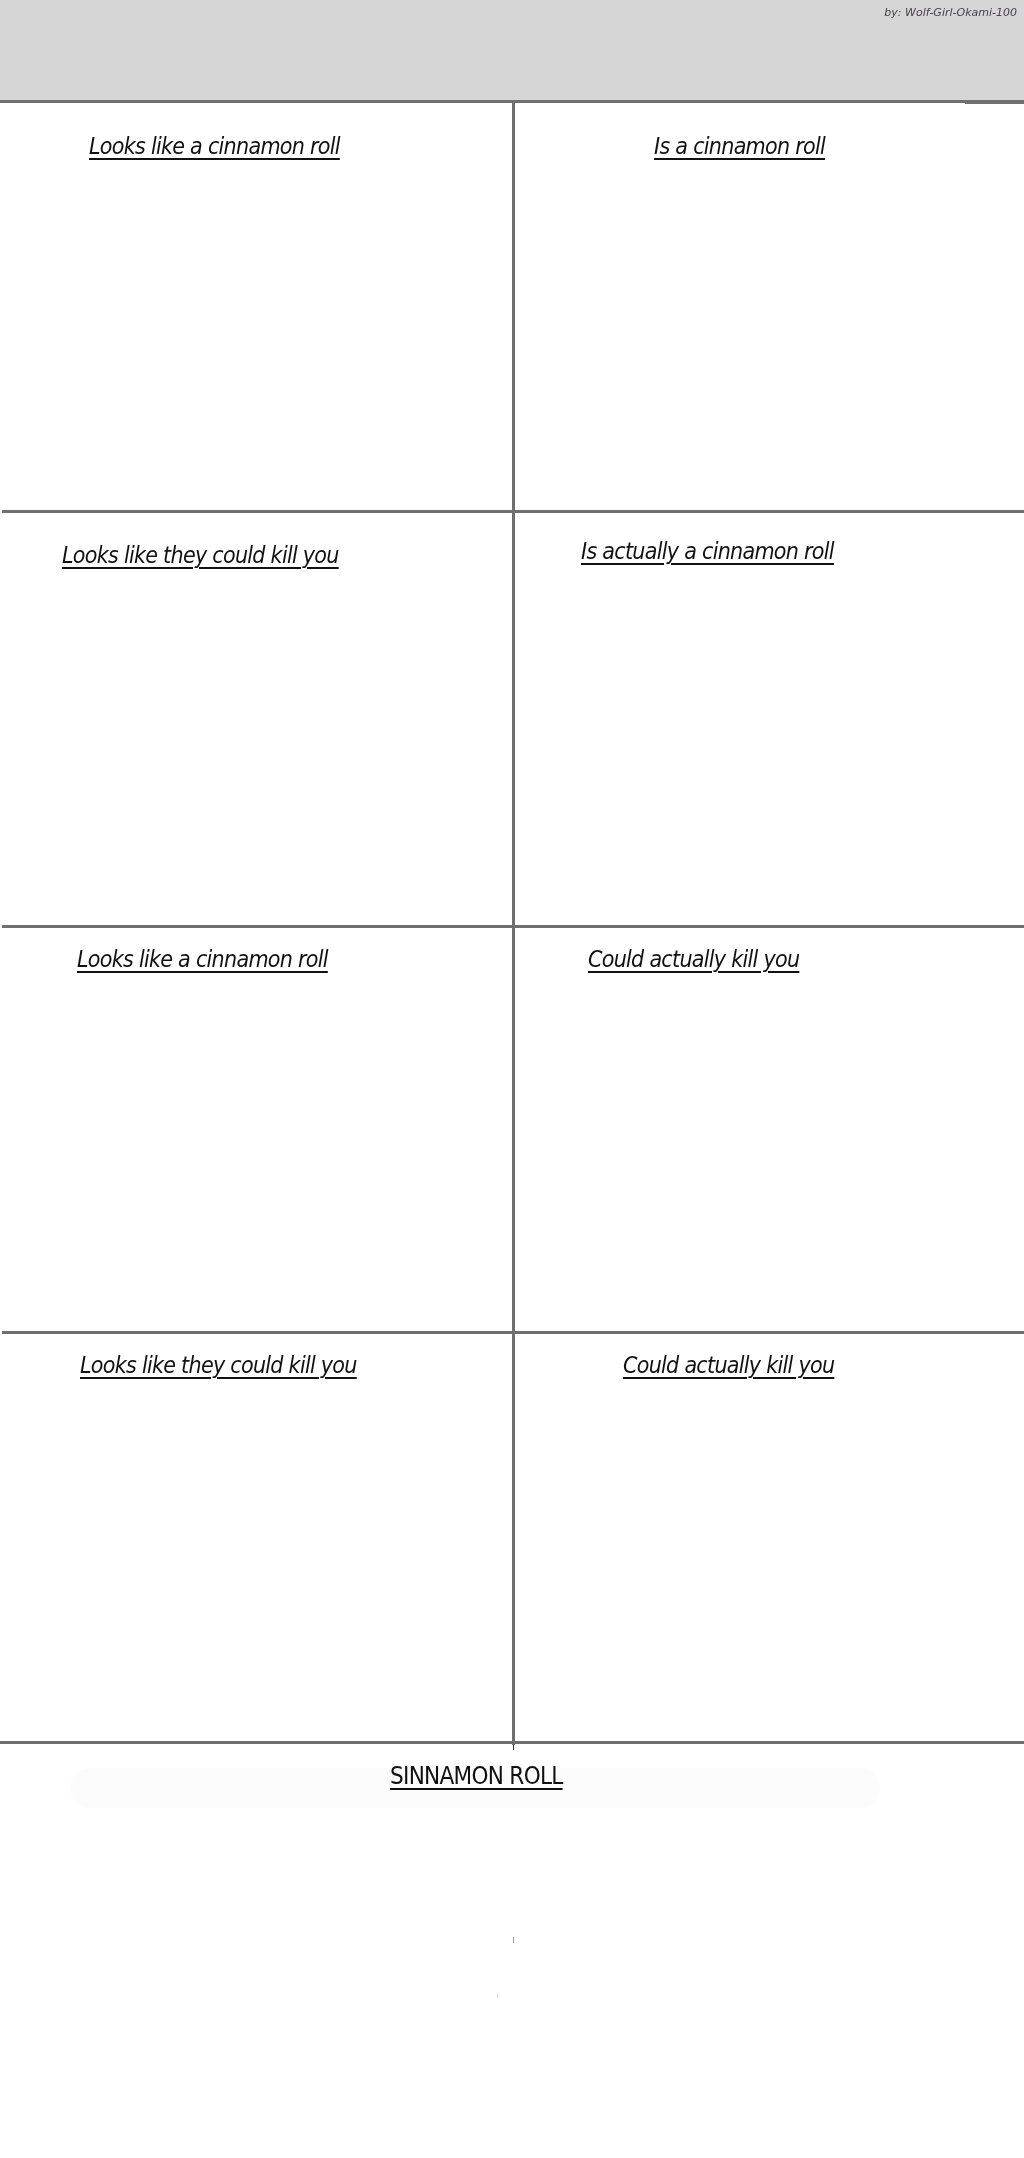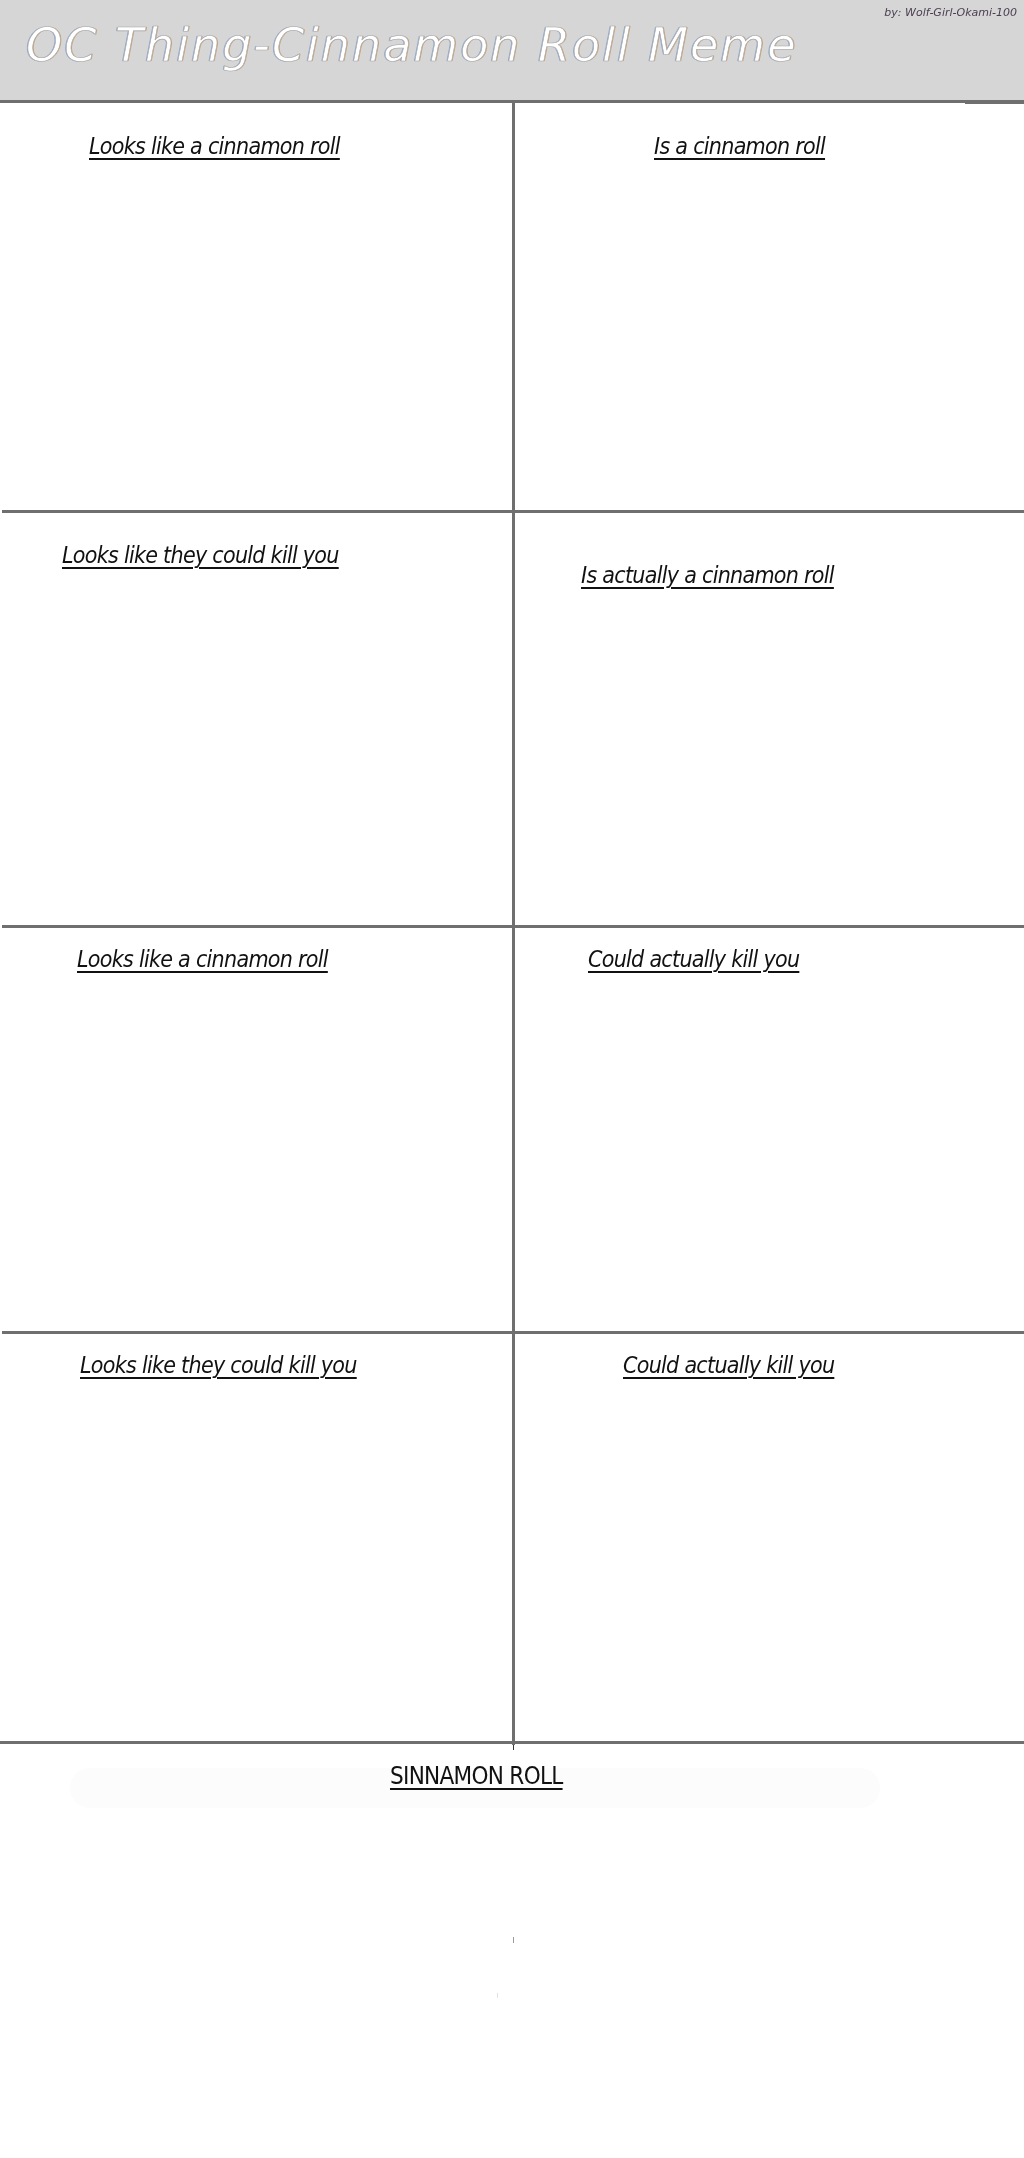--- a/index.html
+++ b/index.html
@@ -118,21 +118,20 @@
     .tick {
       position: absolute;
       background: #9a9a9a;
       width: 1px;
     }
   </style>
 </head>
 <body>
 
 <div class="header">
-  <div class="title">OC Thing-Cinnamon Roll Meme</div>
   <div class="credit">by: Wolf-Girl-Okami-100</div>
 </div>
 <div class="header-line"></div>
 <div class="header-line-step"></div>
 
 <div class="vline" style="top:103px;height:1642px;"></div>
 
 <div class="hline" style="top:510px;"></div>
 <div class="hline" style="top:925px;"></div>
 <div class="hline" style="top:1331px;"></div>
@@ -141,21 +140,21 @@
 <div class="cell" style="left:0;top:103px;width:512px;height:407px;">
   <span class="cell-label" style="left:89px;top:30px;">Looks like a cinnamon roll</span>
 </div>
 <div class="cell" style="left:515px;top:103px;width:496px;height:407px;">
   <span class="cell-label" style="left:139px;top:30px;">Is a cinnamon roll</span>
 </div>
 
 <div class="cell" style="left:0;top:513px;width:512px;height:412px;">
   <span class="cell-label" style="left:62px;top:29px;">Looks like they could kill you</span>
 </div>
-<div class="cell" style="left:515px;top:513px;width:509px;height:302px;margin-top:24px;">
+<div class="cell" style="left:515px;top:513px;width:509px;height:302px;">
   <span class="cell-label" style="left:66px;top:25px;">Is actually a cinnamon roll</span>
 </div>
 
 <div class="cell" style="left:0;top:928px;width:512px;height:403px;">
   <span class="cell-label" style="left:77px;top:18px;">Looks like a cinnamon roll</span>
 </div>
 <div class="cell" style="left:515px;top:928px;width:509px;height:403px;">
   <span class="cell-label" style="left:73px;top:18px;">Could actually kill you</span>
 </div>
 

